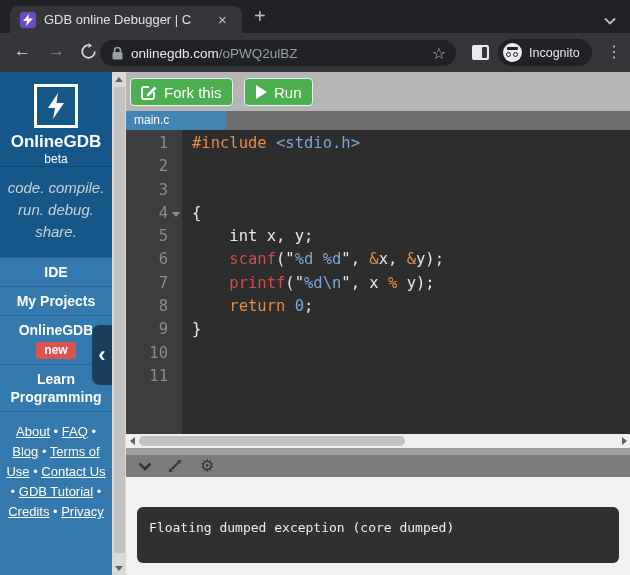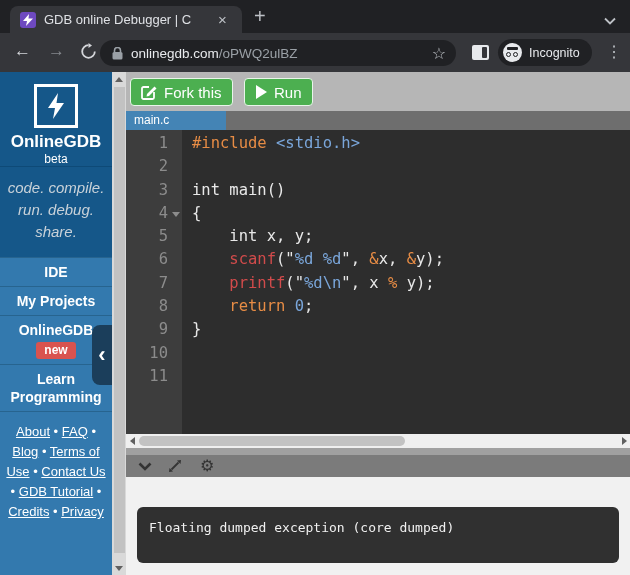--- a/index.html
+++ b/index.html
@@ -233,21 +233,20 @@
             <div class="ed-line">
               <span class="ln">1</span>
               <span class="codetxt"><span class="tk-kw">#include</span><span class="tk-pl"> </span><span class="tk-str">&lt;stdio.h&gt;</span></span>
             </div>
             <div class="ed-line">
               <span class="ln">2</span>
               <span class="codetxt"></span>
             </div>
             <div class="ed-line">
               <span class="ln">3</span>
-              <span class="codetxt"><span class="tk-pl">int main()</span></span>
             </div>
             <div class="ed-line">
               <span class="ln">4<span class="fold-icon"></span></span>
               <span class="codetxt"><span class="tk-pl">{</span></span>
             </div>
             <div class="ed-line">
               <span class="ln">5</span>
               <span class="codetxt"><span class="tk-pl">    int x, y;</span></span>
             </div>
             <div class="ed-line">

